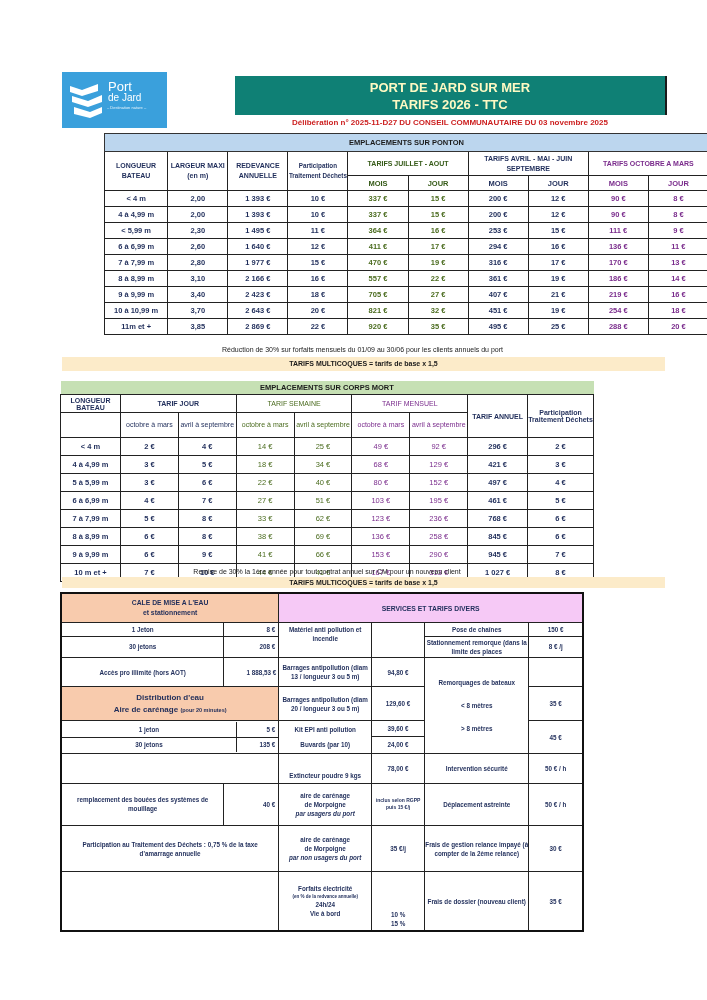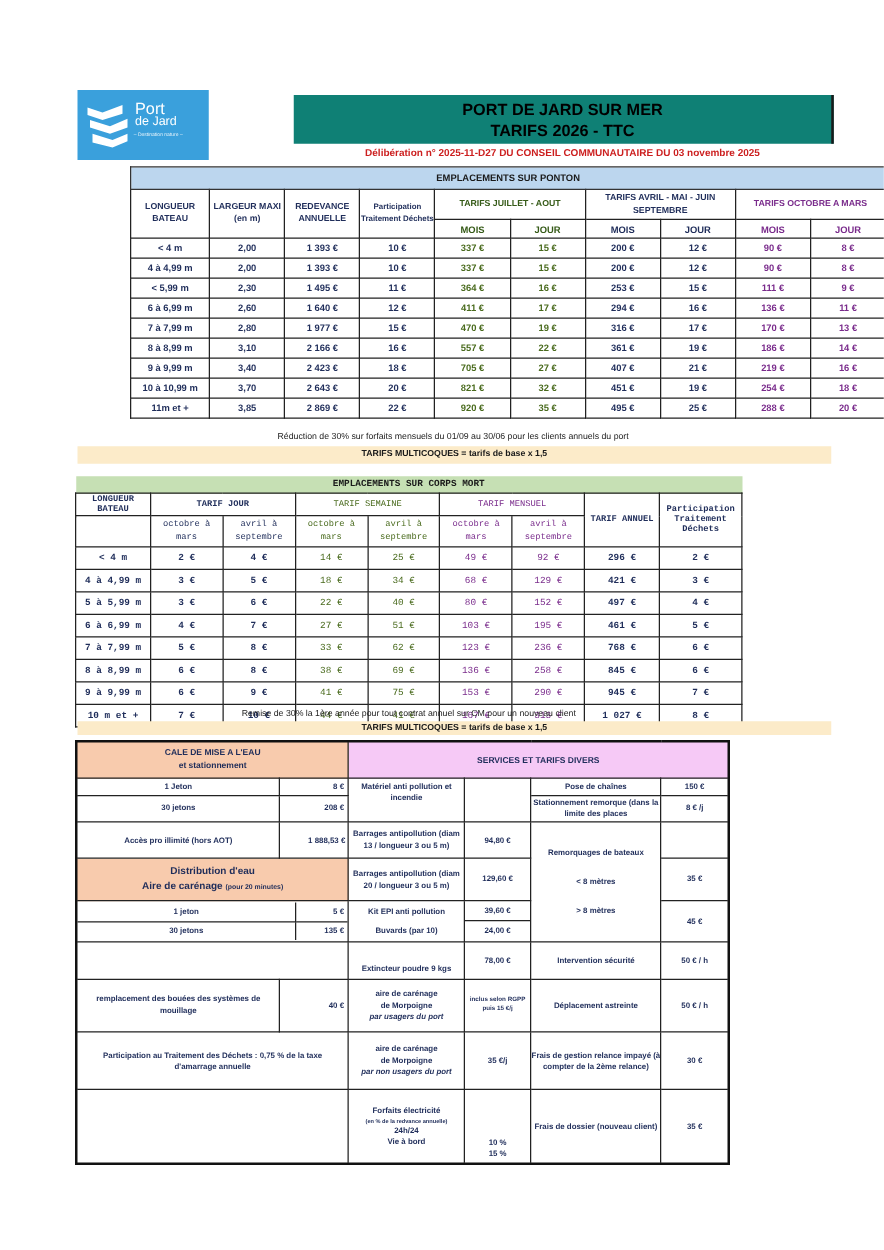--- a/index.html
+++ b/index.html
@@ -13,35 +13,35 @@
   .purple { color:#7a2c8c; }
   .darkgreen { color:#355a17; }
 
   
   #logo { left:62px; top:72px; width:105px; height:56px; background:#3aa0dc; }
   #logo .txt1 { position:absolute; left:46px; top:9px; color:#fff; font-size:13px; line-height:12px; }
   #logo .txt2 { position:absolute; left:46px; top:21px; color:#fff; font-size:10px; line-height:10px; }
   #logo .txt3 { position:absolute; left:45px; top:33px; color:#e6f3fb; font-size:4px; line-height:5px; }
 
   
-  #banner { left:235px; top:76px; width:432px; height:39px; background:#0f8075; color:#000000; text-align:center; font-size:13px; font-weight:bold; line-height:17px; padding-top:3px; box-sizing:border-box; border-right:2px solid #1a1a1a; }
+  #banner { left:235px; top:76px; width:432px; height:39px; background:#0f8075; color:#fef9c3; text-align:center; font-size:13px; font-weight:bold; line-height:17px; padding-top:3px; box-sizing:border-box; border-right:2px solid #1a1a1a; }
   #deliberation { left:230px; top:118px; width:440px; text-align:center; font-size:8px; font-weight:bold; color:#cc1f1f; }
 
   
   #ponton { left:60px; top:133px; width:605px; font-size:7.5px;margin-left:44px; }
   #ponton td { border:1px solid #222; height:15px; font-weight:bold; }
   #ponton .sect { background:#bcd6ee; height:17px; font-size:7.5px; color:#1a1a1a; border:1.5px solid #333; }
   #ponton .hdr { font-size:7px; line-height:10px; }
   #ponton .sub { height:12px; }
 
   .note { font-size:7px; color:#222; text-align:center; }
   .multi { background:#fcebc9; font-size:7px; font-weight:bold; color:#1a1a1a; text-align:center; height:14px; line-height:14px; }
 
   
-  #cm { left:60px; top:381px; width:534px; font-size:7.5px;font-family:Liberation Mono, monospace; }
+  #cm { left:60px; top:381px; width:534px; font-size:7.5px; }
   #cm td { border:1px solid #222; height:17px; font-weight:bold; }
   #cm .sect { background:#c6e0b4; height:13px; color:#1a1a1a; border:none; }
   #cm .hdr { font-size:7px; line-height:10px; font-weight:normal; }
   #cm .hdrb { font-size:7px; font-weight:bold; }
   #cm td.g { font-weight:normal; color:#4a6b1e; }
   #cm td.p { font-weight:normal; color:#7a2c8c; }
 
   
   #bottom { left:60px; top:592px; width:524px; height:340px; border:2px solid #111; box-sizing:border-box; font-size:6.3px; }
   #bottom td { border:1px solid #222; font-weight:bold; line-height:9px; }
@@ -321,21 +321,21 @@
         <td class="p">136 €</td>
         <td class="p">258 €</td>
         <td class="navy">845 €</td>
         <td class="navy">6 €</td>
       </tr>
       <tr>
         <td class="navy">9 à 9,99 m</td>
         <td class="navy">6 €</td>
         <td class="navy">9 €</td>
         <td class="g">41 €</td>
-        <td class="g">75 €</td>
+        <td class="g">66 €</td>
         <td class="p">153 €</td>
         <td class="p">290 €</td>
         <td class="navy">945 €</td>
         <td class="navy">7 €</td>
       </tr>
       <tr>
         <td class="navy">10 m et +</td>
         <td class="navy">7 €</td>
         <td class="navy">10 €</td>
         <td class="g">44 €</td>

